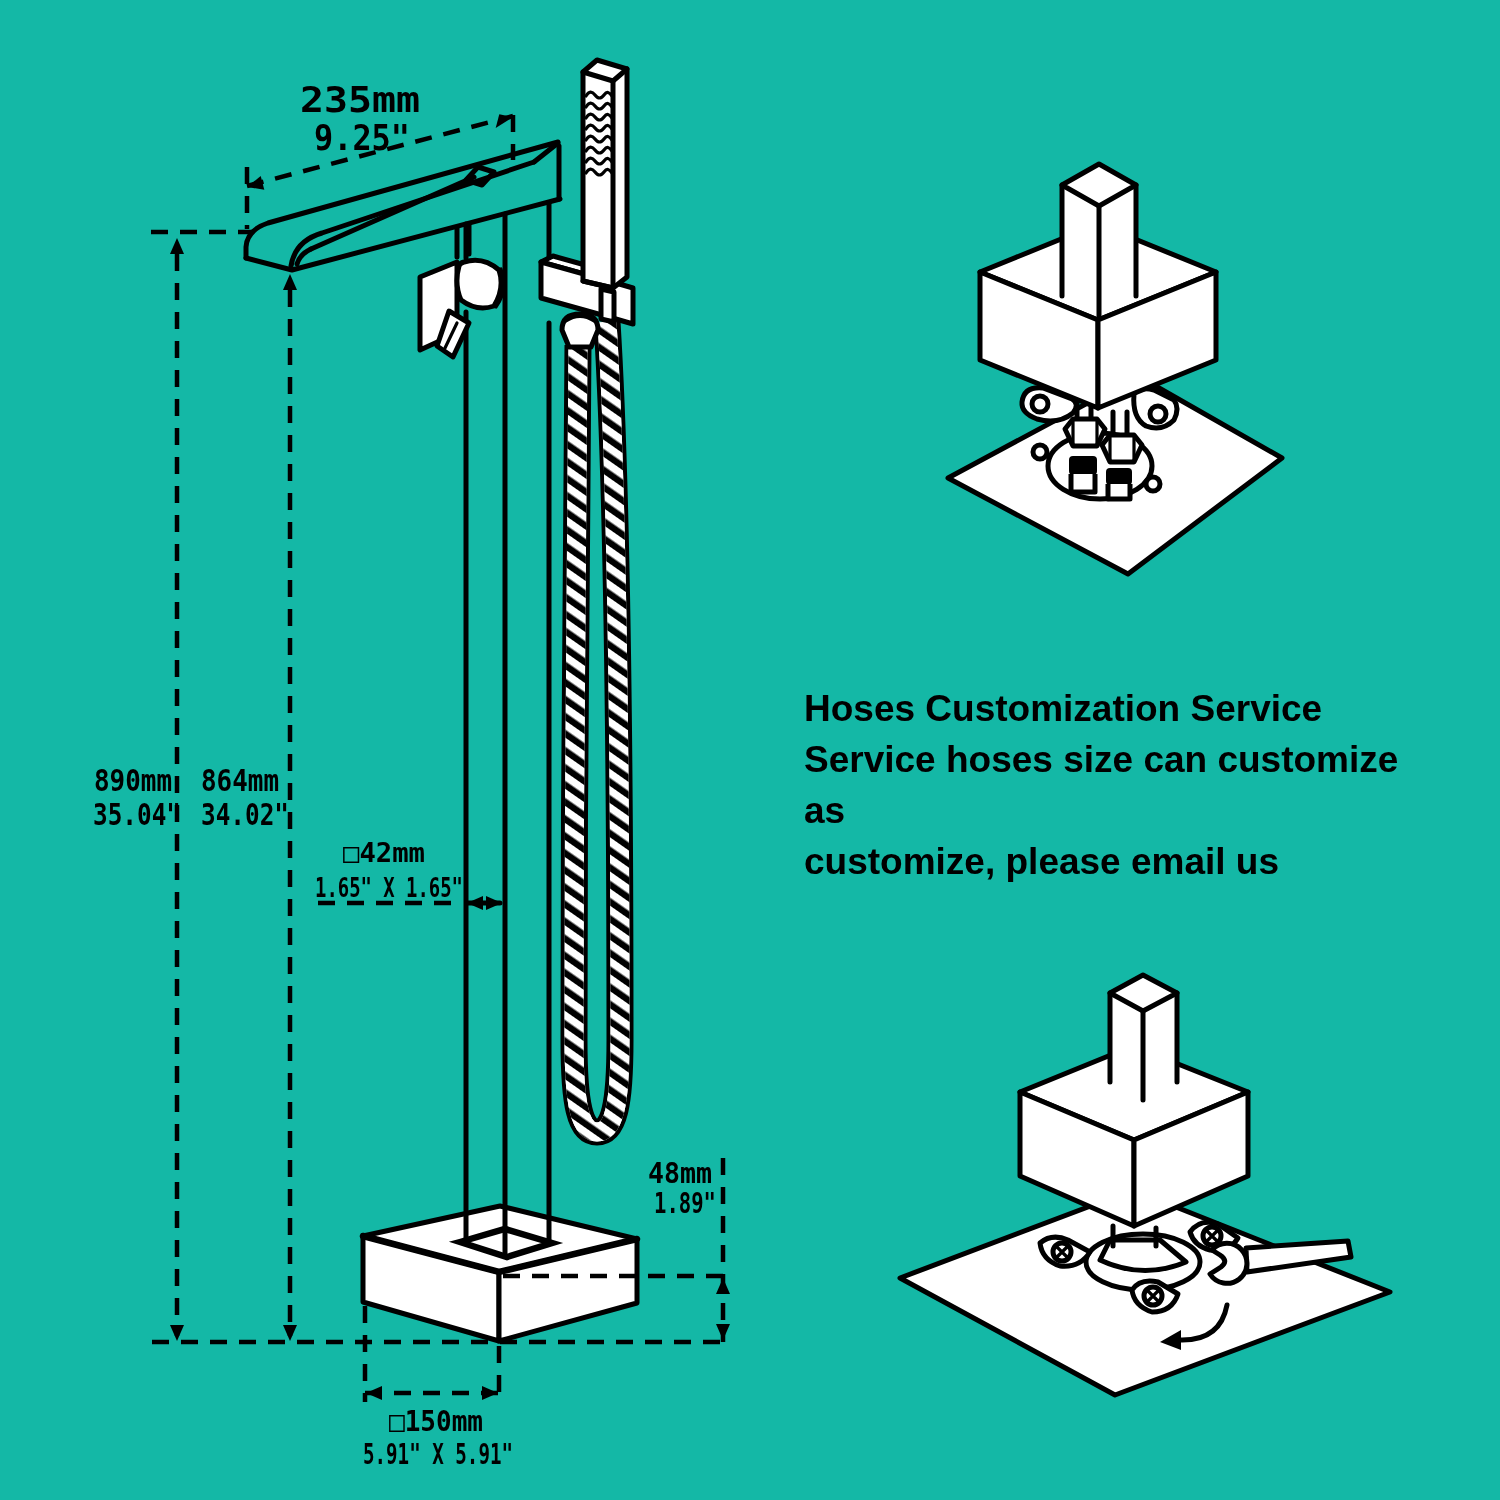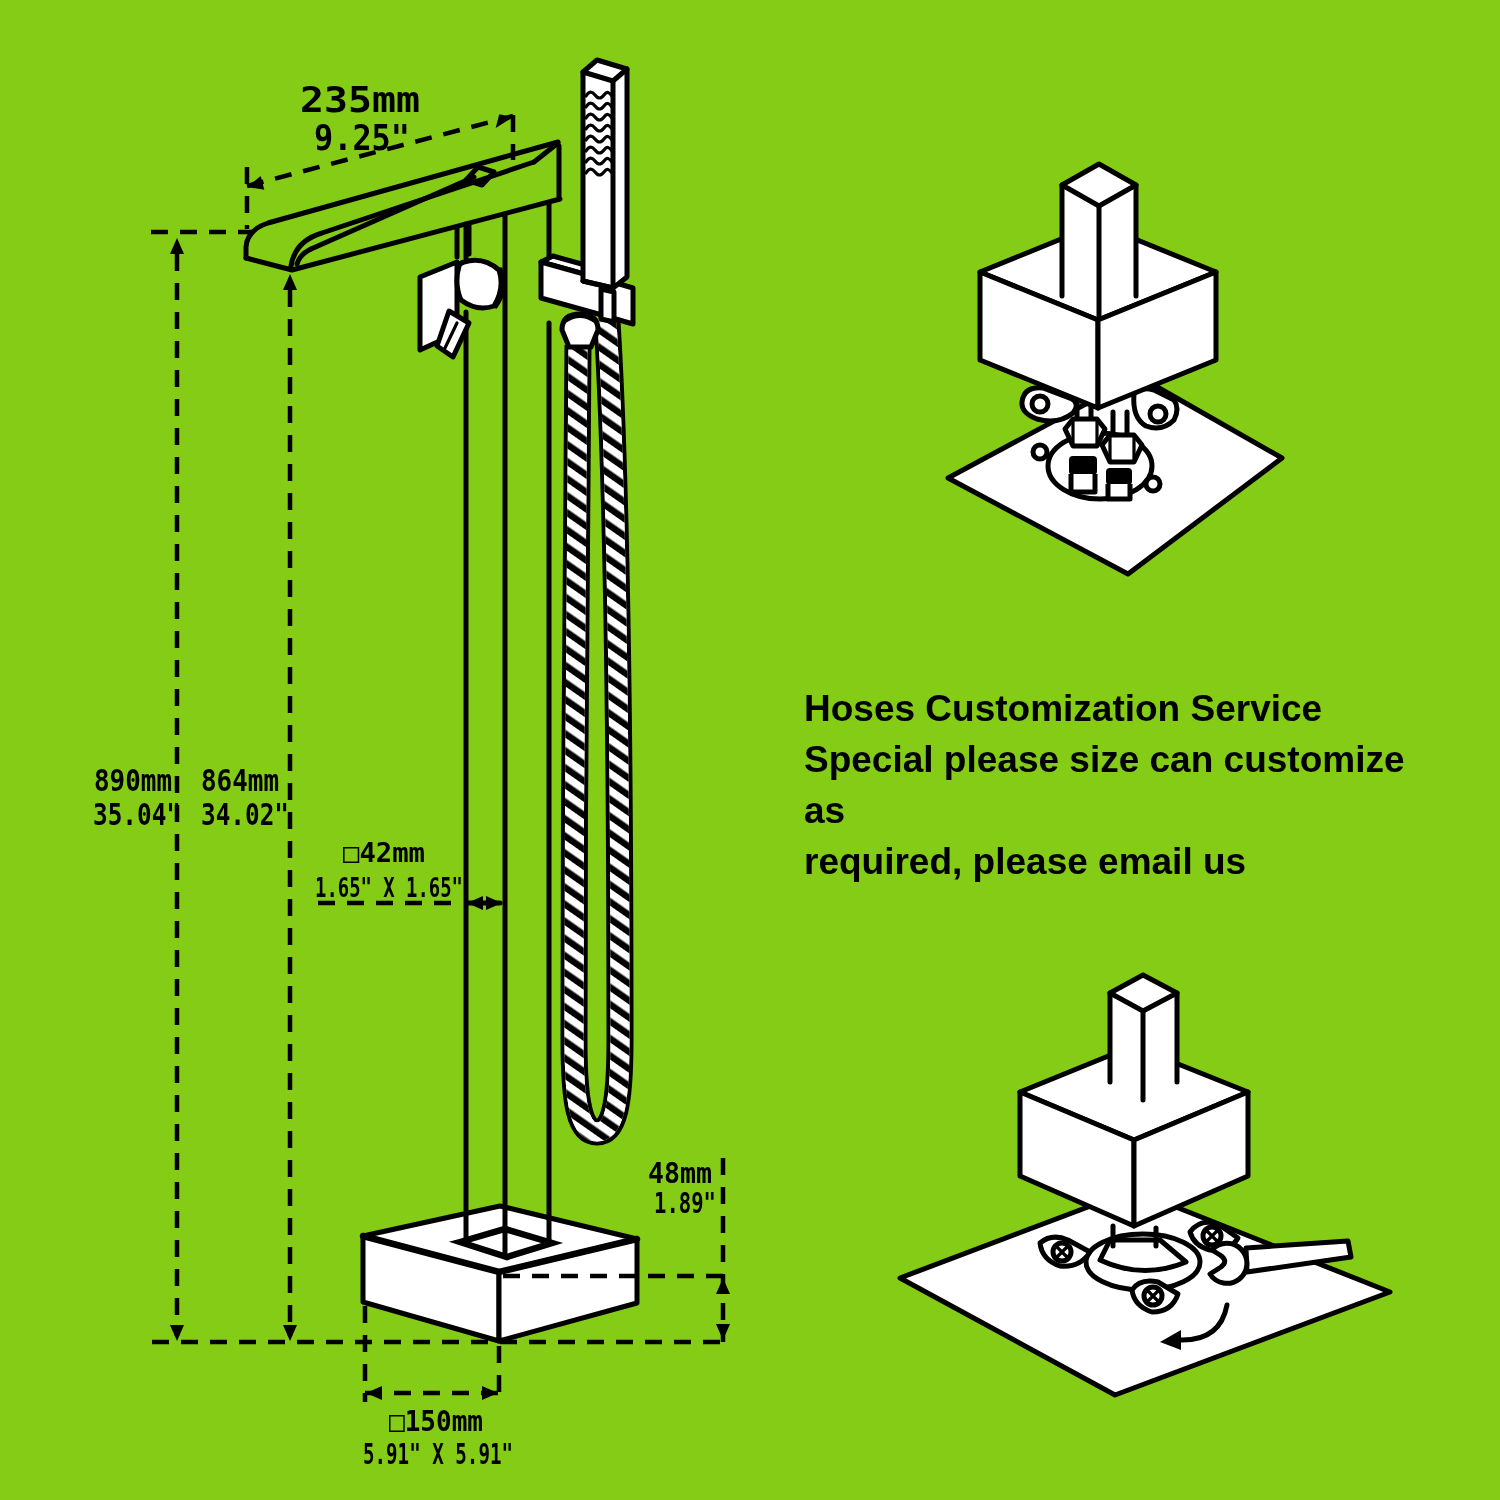--- a/index.html
+++ b/index.html
@@ -1,16 +1,16 @@
 <!DOCTYPE html>
 <html><head>
 <meta charset="utf-8">
 <style>
   html,body{margin:0;padding:0;background:#fff;}
-  #stage{position:relative;width:1500px;height:1500px;background:#84cc16;overflow:hidden;
+  #stage{position:relative;width:1500px;height:1500px;background:#14b8a6;overflow:hidden;
          font-family:"Liberation Sans", sans-serif;}
   #stage svg{position:absolute;left:0;top:0;}
   .ln  {fill:none;stroke:#000;stroke-width:5;stroke-linecap:round;stroke-linejoin:round;}
   .lnt {fill:none;stroke:#000;stroke-width:3.2;stroke-linecap:round;}
   .lnf {fill:#fff;stroke:#000;stroke-width:5;stroke-linejoin:round;}
   .th  {fill:none;stroke:#000;stroke-width:6.5;stroke-linecap:round;}
   .blk {fill:#000;stroke:none;}
   .dash{fill:none;stroke:#000;stroke-width:4.5;stroke-dasharray:17 12;stroke-linecap:butt;}
   .arr {fill:#000;stroke:none;}
   .dim {font-family:"DejaVu Sans Mono", monospace;font-weight:bold;fill:#000;}
@@ -240,17 +240,17 @@
 
     <g>
       <path class="ln" d="M 1227,1305 Q 1220,1342 1178,1340" stroke-width="4.5"></path>
       <polygon class="arr" points="1160,1342 1181,1330 1181,1350"></polygon>
     </g>
   </g>
 </svg>
 
 <div id="hoses-note">
   <div>Hoses Customization Service</div>
-  <div>Special please size can customize as</div>
-  <div>required, please email us</div>
+  <div>Service hoses size can customize as</div>
+  <div>customize, please email us</div>
 </div>
 
 </div>
 
 </body></html>

